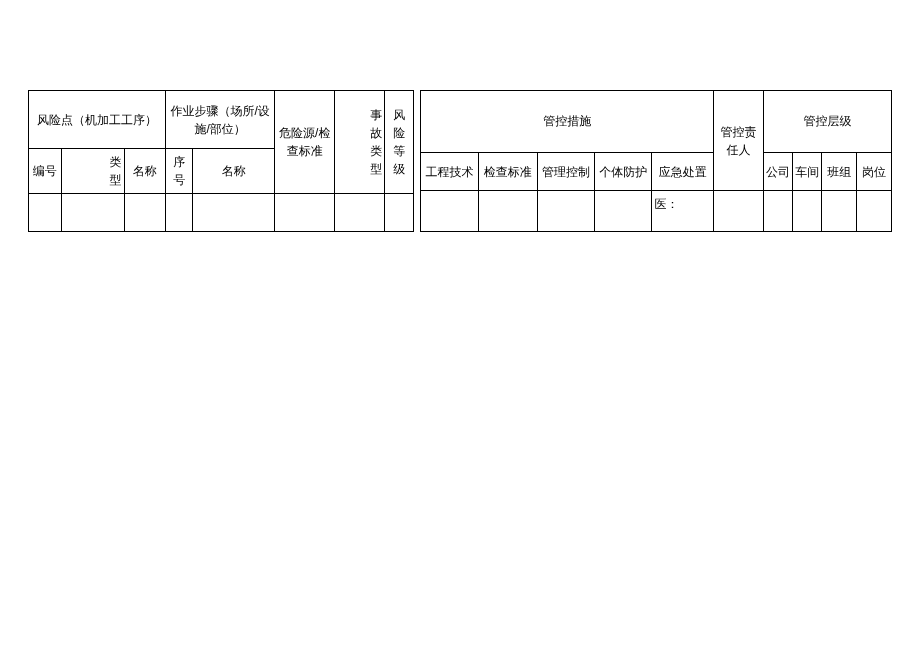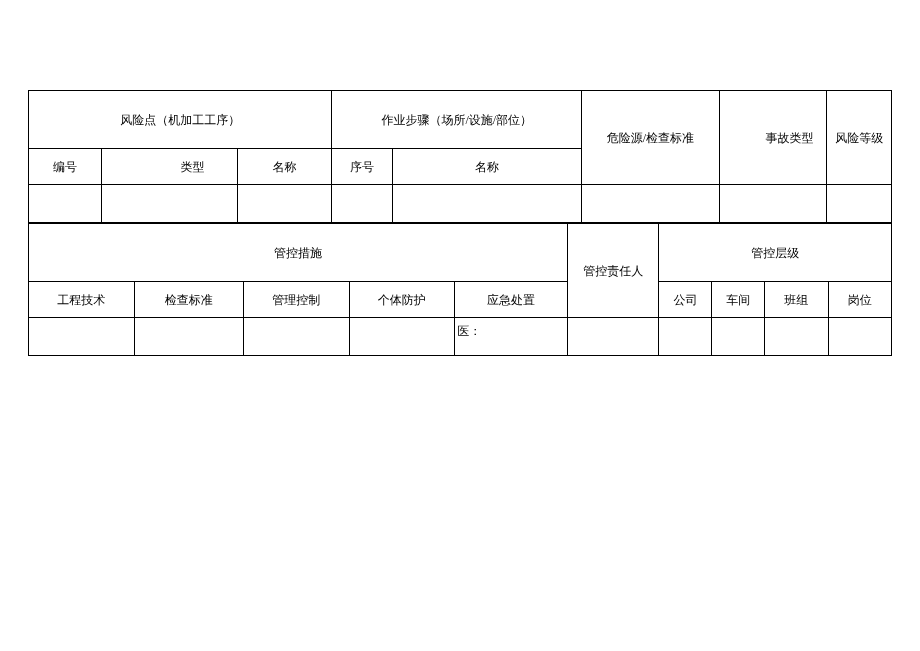--- a/index.html
+++ b/index.html
@@ -9,22 +9,21 @@
     }
     body {
       background: #ffffff;
       font-family: "SimSun", "Microsoft YaHei", sans-serif;
       font-size: 12px;
       color: #000;
       padding: 90px 28px 0 28px;
     }
     .table-wrap {
       display: flex;
-      flex-direction: column;
-      font-family: Liberation Serif, serif;
+      flex-direction: row;
     }
     table {
       border-collapse: collapse;
     }
     td, th {
       border: 1px solid #000;
       text-align: center;
       vertical-align: middle;
       padding: 4px 2px;
       font-weight: normal;

